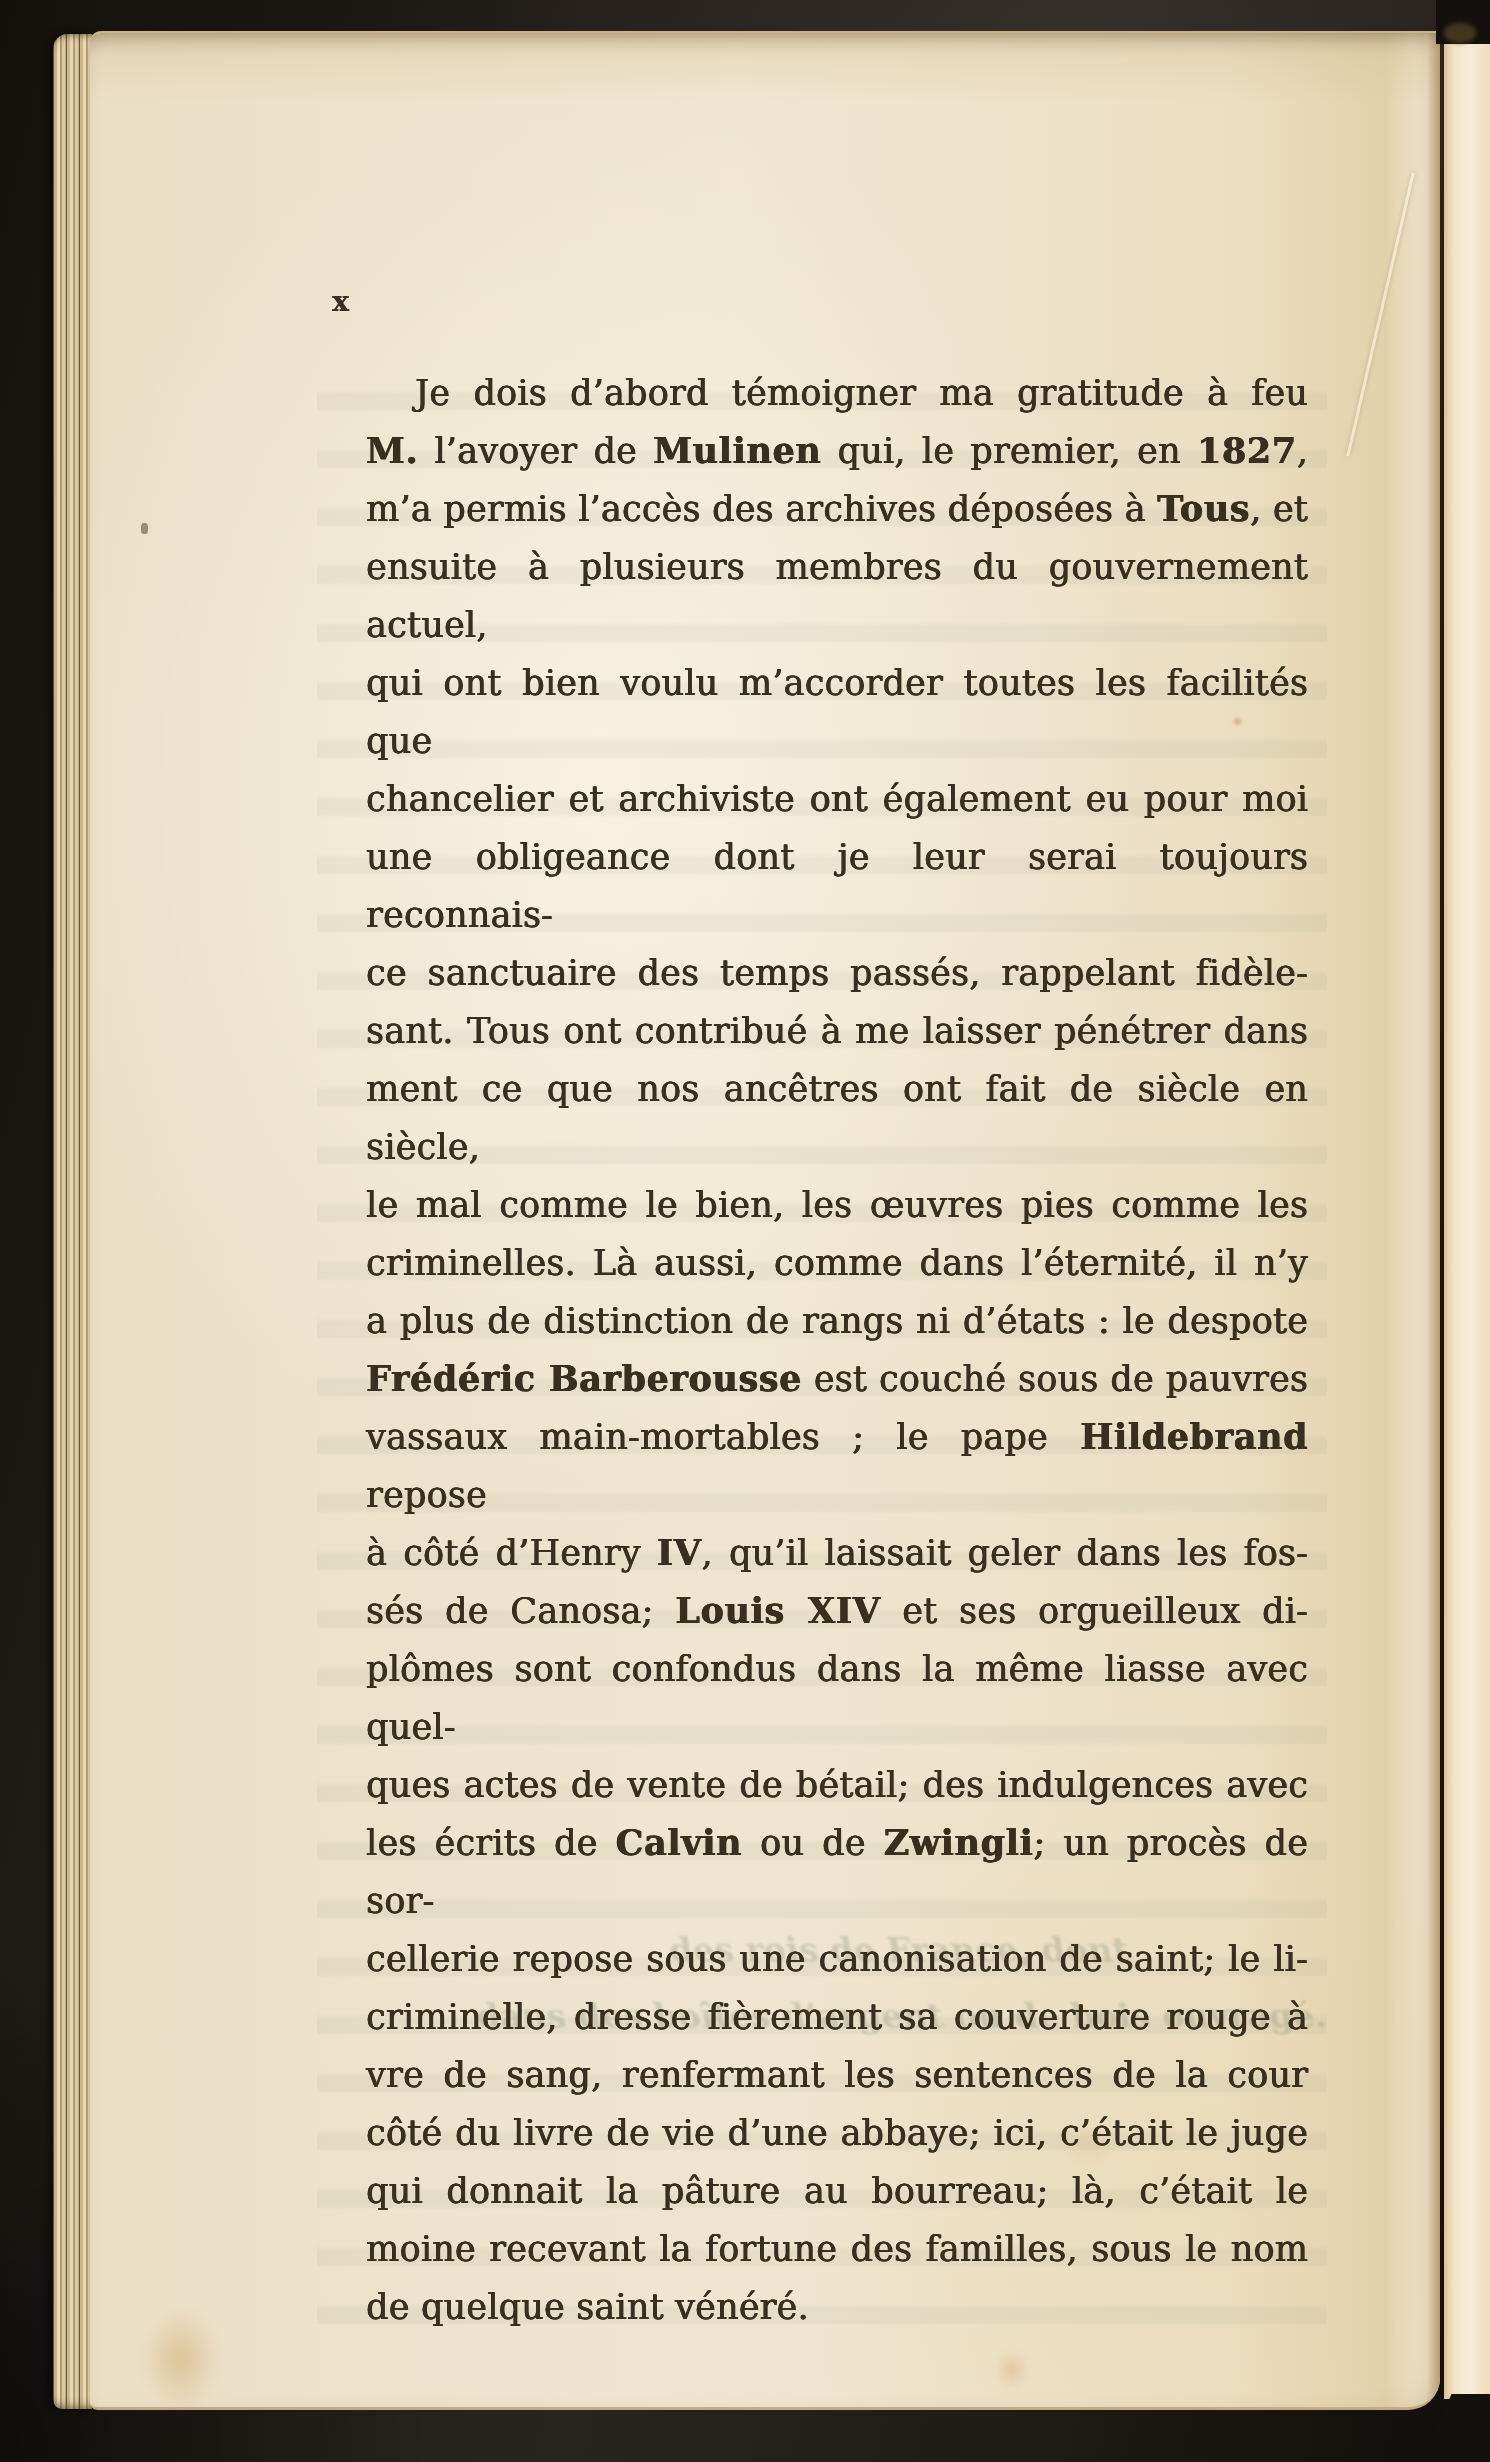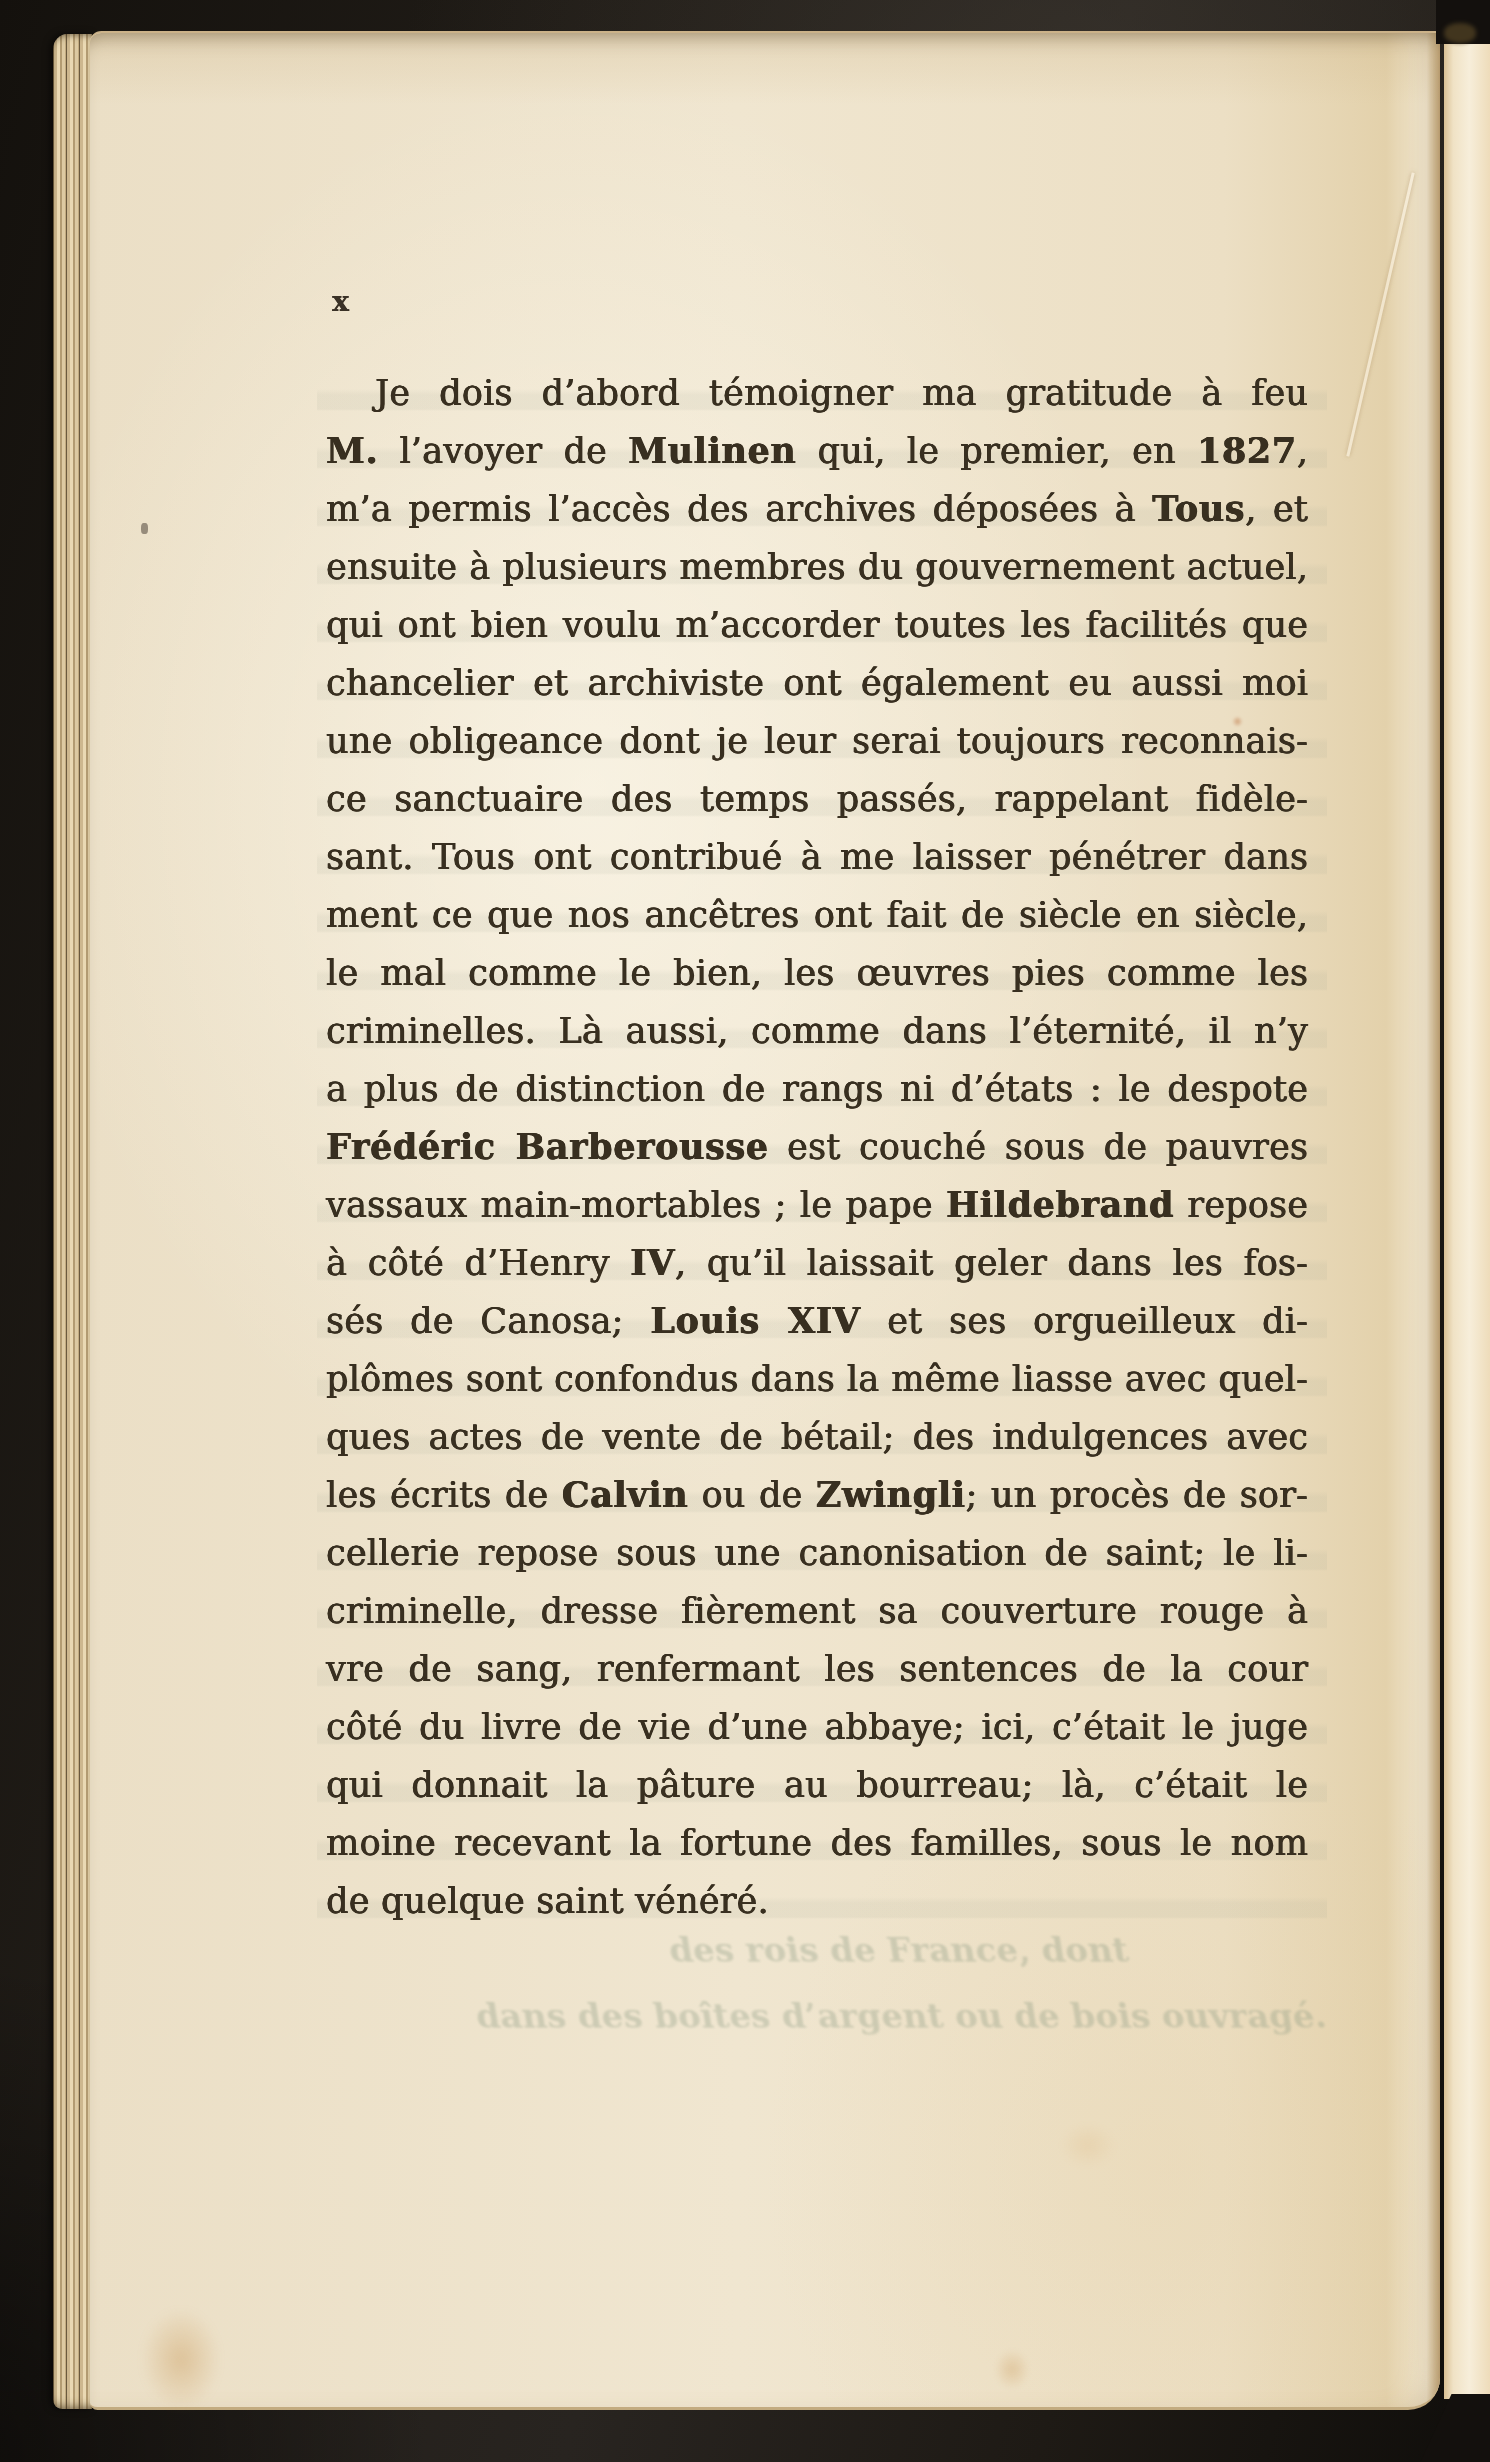--- a/index.html
+++ b/index.html
@@ -43,21 +43,21 @@
       clip-path:polygon(0 100%,45% 0,100% 0,100% 100%);}
 
   
   .page-number{position:absolute;left:242px;top:252px;font-size:28px;font-weight:bold;
       color:#3a3126;letter-spacing:1.9px;text-shadow:0.5px 0 currentColor;}
   .para{position:absolute;left:236px;top:331px;width:982px;font-size:35px;line-height:58px;
       color:#382f20;}
   .para::before{content:"";position:absolute;inset:-7.5px -19px 0 -9.4px;z-index:0;pointer-events:none;
       background:repeating-linear-gradient(180deg,transparent 0 32px,rgba(148,156,136,.10) 38px 52px,transparent 54px 58px);}
   .line{position:relative;z-index:1;text-align:justify;text-align-last:justify;
-      letter-spacing:0.2px;text-shadow:0.6px 0 currentColor,-0.2px 0 currentColor;}
+      letter-spacing:0.2px;text-shadow:0.6px 0 currentColor,-0.2px 0 currentColor;margin-left:40px;}
   .line:first-child{text-indent:49px;}
   .line:last-child{text-align-last:left;}
   .line .bold{font-weight:bold;letter-spacing:0.6px;}
 
   
   .ghost-line{position:absolute;z-index:0;color:#87977f;opacity:.32;font-weight:bold;
       white-space:nowrap;transform:skewX(9deg);filter:blur(1px);}
 
   
   .stain{position:absolute;border-radius:50%;pointer-events:none;}
@@ -83,21 +83,21 @@
   <div class="page">
     <span class="page-number">x</span>
 
     <div class="para">
 
     <div class="line"><span>Je dois d’abord témoigner ma gratitude à feu</span></div>
         <div class="line"><span class="bold">M.</span><span> l’avoyer de </span><span class="bold">Mulinen</span><span> qui, le premier, en </span><span class="bold">1827</span><span>,</span></div>
         <div class="line"><span>m’a permis l’accès des archives déposées à </span><span class="bold">Tous</span><span>, et</span></div>
         <div class="line"><span>ensuite à plusieurs membres du gouvernement actuel,</span></div>
         <div class="line"><span>qui ont bien voulu m’accorder toutes les facilités que</span></div>
-        <div class="line"><span>chancelier et archiviste ont également eu aussi moi</span></div>
+        <div class="line"><span>chancelier et archiviste ont également eu pour moi</span></div>
         <div class="line"><span>une obligeance dont je leur serai toujours reconnais-</span></div>
         <div class="line"><span>ce sanctuaire des temps passés, rappelant fidèle-</span></div>
         <div class="line"><span>sant. Tous ont contribué à me laisser pénétrer dans</span></div>
         <div class="line"><span>ment ce que nos ancêtres ont fait de siècle en siècle,</span></div>
         <div class="line"><span>le mal comme le bien, les œuvres pies comme les</span></div>
         <div class="line"><span>criminelles. Là aussi, comme dans l’éternité, il n’y</span></div>
         <div class="line"><span>a plus de distinction de rangs ni d’états : le despote</span></div>
         <div class="line"><span class="bold">Frédéric Barberousse</span><span> est couché sous de pauvres</span></div>
         <div class="line"><span>vassaux main-mortables ; le pape </span><span class="bold">Hildebrand</span><span> repose</span></div>
         <div class="line"><span>à côté d’Henry </span><span class="bold">IV</span><span>, qu’il laissait geler dans les fos-</span></div>

